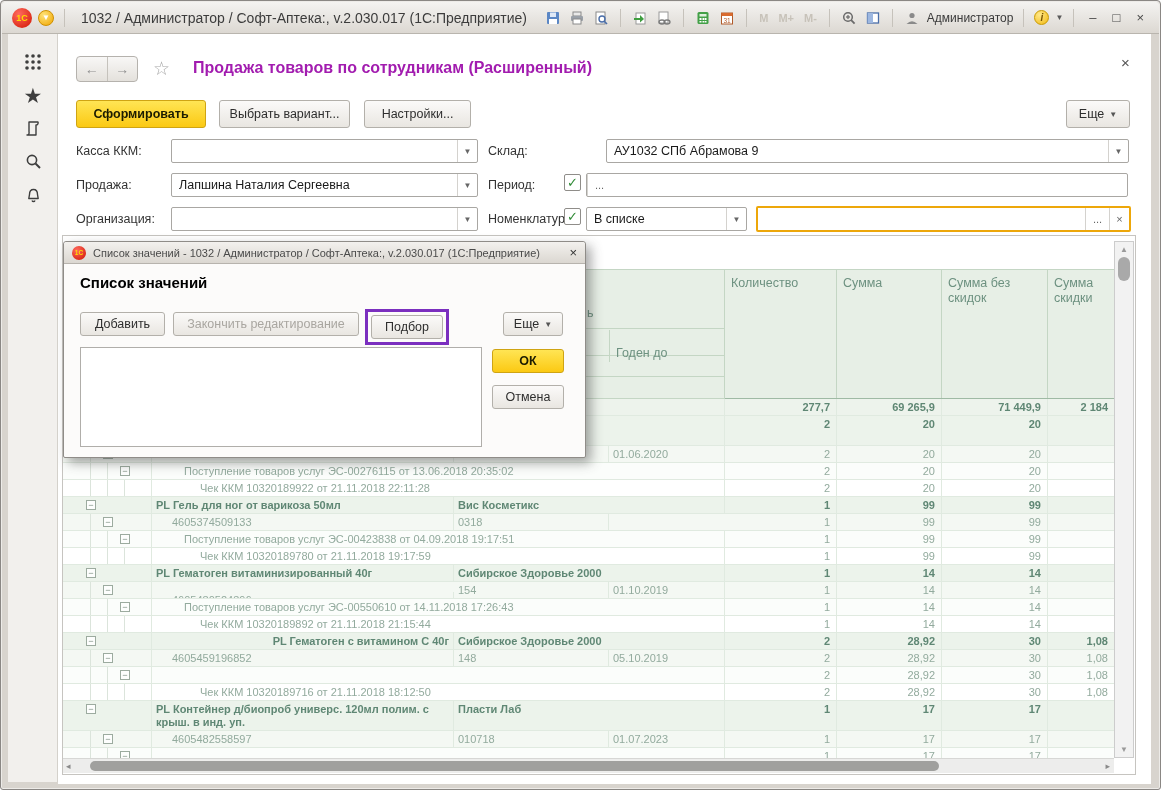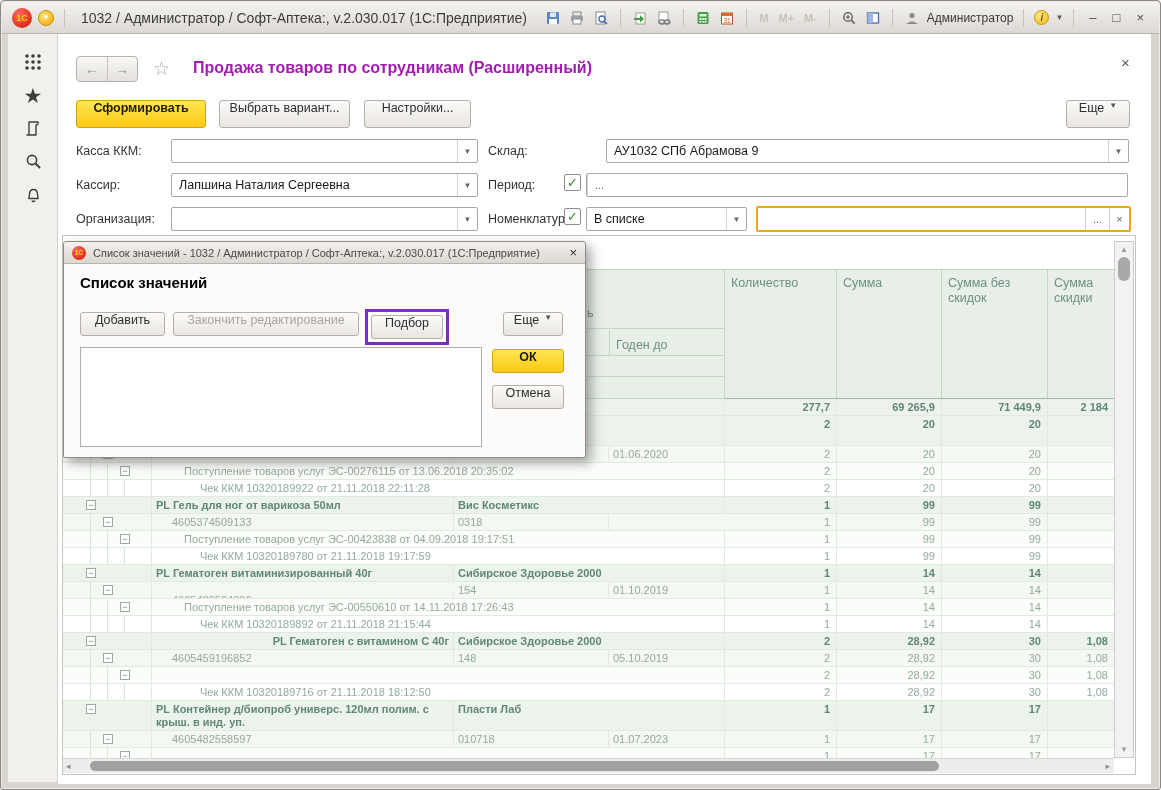--- a/index.html
+++ b/index.html
@@ -23,38 +23,38 @@
   .sidebar{position:absolute;left:7px;top:33px;width:50px;bottom:7px;background:#f2f0ed;border-right:1px solid #d4d1cb;}
   .sbi{position:absolute;left:0;width:50px;height:28px;display:flex;align-items:center;justify-content:center;color:#3e3e3e;}
   .page{position:absolute;left:57px;top:33px;width:1093px;height:750px;background:#fff;overflow:hidden;}
   
   .navpair{position:absolute;left:18px;top:22px;width:62px;height:26px;border:1px solid #b5b2ad;border-radius:4px;background:linear-gradient(#f8f7f6,#e4e1dc);display:flex;}
   .navpair span{flex:1;display:flex;align-items:center;justify-content:center;color:#8f8f8f;font-size:14px;}
   .navpair span:first-child{border-right:1px solid #c5c2bc;}
   .favstar{position:absolute;left:95px;top:23px;font-size:19px;color:#a8a8a8;}
   .ptitle{position:absolute;left:135px;top:25px;font-size:16px;font-weight:bold;color:#a21caf;white-space:nowrap;}
   .formclose{position:absolute;left:1063px;top:20px;font-size:15px;color:#555;}
-  .btn{display:flex;justify-content:center;font-size:12.5px;color:#2e2e2e;background:linear-gradient(#fbfaf9,#e9e6e1);border:1px solid #b3b0aa;border-radius:3px;white-space:nowrap;}
+  .btn{display:flex;align-items:center;justify-content:center;font-size:12.5px;color:#2e2e2e;background:linear-gradient(#fbfaf9,#e9e6e1);border:1px solid #b3b0aa;border-radius:3px;white-space:nowrap;}
   .btn.yellow{background:linear-gradient(#ffe554,#fbc913);border-color:#cfa413;font-weight:bold;color:#1c1c00;}
   .btn.disabled{color:#a9a6a0;}
   .morecaret{font-size:8px;color:#555;margin-left:5px;}
   
   .flabel{position:absolute;font-size:12.5px;color:#333;white-space:nowrap;}
   .combo{position:absolute;height:24px;border:1px solid #a9a7a3;border-radius:2px;background:#fff;display:flex;align-items:center;}
   .combo .val{flex:1;padding:0 7px;font-size:12.5px;color:#1a1a1a;white-space:nowrap;overflow:hidden;}
   .combo .dd{width:20px;align-self:stretch;display:flex;align-items:center;justify-content:center;color:#666;font-size:8px;border-left:1px solid #d4d2ce;}
   .combo .ell{width:24px;align-self:stretch;display:flex;align-items:center;justify-content:center;color:#666;font-size:11px;border-left:1px solid #d4d2ce;}
   .combo.hl{border:2px solid #eda70a;height:26px;}
   .cb{position:absolute;width:17px;height:17px;border:1px solid #8f8d89;border-radius:2px;background:#fff;display:flex;align-items:center;justify-content:center;color:#2f8a35;font-size:13px;font-weight:bold;}
   
   .gridframe{position:absolute;left:4px;top:201px;width:1074px;height:540px;border:1px solid #c6c4c0;background:#fff;}
   .thead{position:absolute;left:5px;top:235px;width:1051px;height:130px;background:#e7efe6;border-top:1px solid #c4d6c4;border-bottom:1px solid #9fbaa4;display:flex;font-size:12.5px;color:#6d9180;}
   .hleft{width:662px;position:relative;border-right:1px solid #c4d6c4;}
   .hband{position:absolute;left:0;width:662px;border-bottom:1px solid #c4d6c4;}
-  .hgoden{position:absolute;left:546px;top:0;width:116px;height:100%;border-left:1px solid #c4d6c4;padding:8px 6px;}
+  .hgoden{position:absolute;left:546px;top:0;width:116px;height:100%;border-left:1px solid #c4d6c4;padding:16px 6px;}
   .hnum{border-right:1px solid #c4d6c4;padding:6px 6px;line-height:15px;}
   .hpartial{position:absolute;left:524px;top:36px;font-size:12.5px;color:#6d9180;}
   .tbody{position:absolute;left:5px;top:365px;width:1051px;height:359px;overflow:hidden;background:#fff;}
   .trow{display:flex;width:1051px;border-bottom:1px solid #e0eae0;}
   .trow .c{border-right:1px solid #e0eae0;padding:1px 4px;font-size:11px;color:#92aa9d;white-space:nowrap;overflow:hidden;line-height:14px;}
   .trow .num{text-align:right;padding-right:6px;}
   .trow .b{font-weight:bold;color:#5f8774;}
   .trow.total{background:#edf3ec;}
   .trow.group,.trow.group-tall,.trow.group2{background:#ecf3eb;}
   .trow.series{background:#f4f8f3;}
@@ -254,21 +254,21 @@
       <div class="combo" style="left:113px;top:105px;width:307px;">
         <span class="val"></span>
           <span class="dd">▼</span>
       </div>
       <div class="flabel" style="left:430px;top:110px;">Склад:</div>
       <div class="combo" style="left:548px;top:105px;width:523px;">
         <span class="val">АУ1032 СПб Абрамова 9</span>
           <span class="dd">▼</span>
       </div>
 
-      <div class="flabel" style="left:18px;top:144px;">Кассир:</div>
+      <div class="flabel" style="left:18px;top:144px;">Продажа:</div>
       <div class="combo" style="left:113px;top:139px;width:307px;">
         <span class="val">Лапшина Наталия Сергеевна</span>
           <span class="dd">▼</span>
       </div>
       <div class="flabel" style="left:430px;top:144px;">Период:</div>
       <div class="cb" style="left:506px;top:140px;">
           <span>✓</span>
         </div>
       <div class="combo" style="left:528px;top:139px;width:542px;">
           <span class="ell">...</span>

